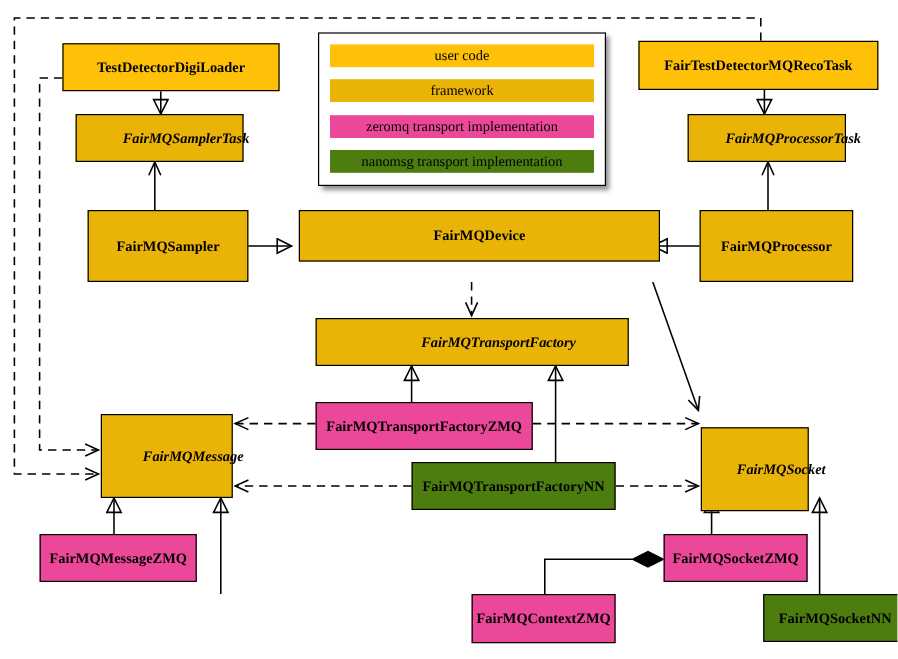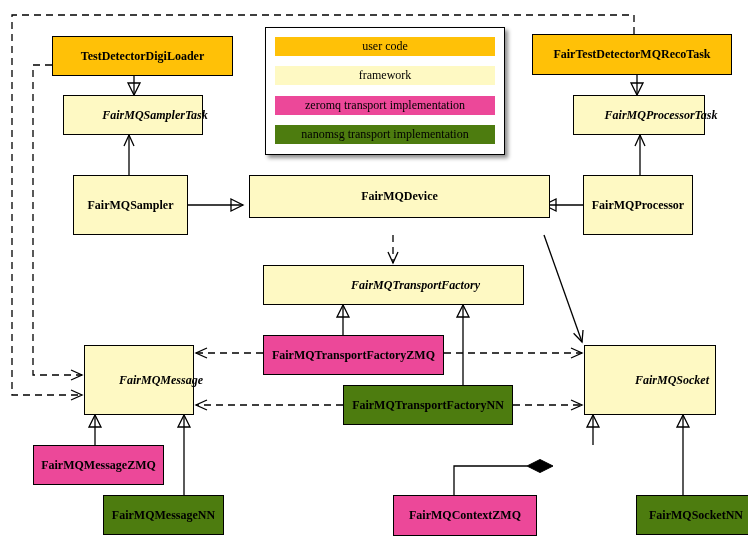--- a/index.html
+++ b/index.html
@@ -7,21 +7,21 @@
     position:relative;width:748px;height:549px;background:#ffffff;
     font-family:Liberation Serif, serif;overflow:hidden;
   }
   .node{
     position:absolute;box-sizing:border-box;border:1.5px solid #000;
     display:flex;align-items:center;justify-content:center;text-align:center;
     font-weight:bold;font-size:12px;color:#000;white-space:nowrap;z-index:2;
   }
   .abstract{font-style:italic;padding-left:44px;}
   .user{background:#FFC107;}
-  .framework{background:#fef9c3;}
+  .framework{background:#eab308;}
   .zeromq{background:#ec4899;}
   .nanomsg{background:#4d7c0f;}
   #legend{
     position:absolute;left:265px;top:27px;width:240px;height:128px;box-sizing:border-box;
     background:#fff;border:1.5px solid #000;z-index:2;
     box-shadow:3px 3px 4px rgba(0,0,0,0.45);
     display:flex;flex-direction:column;justify-content:space-between;
     padding:9px 9px 10px 9px;
   }
   .legend-strip{
@@ -78,26 +78,26 @@
     <div class="legend-strip user">user code</div>
     <div class="legend-strip framework">framework</div>
     <div class="legend-strip zeromq">zeromq transport implementation</div>
     <div class="legend-strip nanomsg">nanomsg transport implementation</div>
   </div>
 
   <div class="node user" style="left:52px;top:36px;width:181px;height:40px">TestDetectorDigiLoader</div>
   <div class="node user" style="left:532px;top:34px;width:200px;height:41px">FairTestDetectorMQRecoTask</div>
   <div class="node framework abstract" style="left:63px;top:95px;width:140px;height:40px">FairMQSamplerTask</div>
   <div class="node framework abstract" style="left:573px;top:95px;width:132px;height:40px">FairMQProcessorTask</div>
-  <div class="node framework" style="left:73px;top:175px;width:115px;height:60px">FairMQSampler</div>
+  <div class="node framework" style="left:73px;top:175px;width:134px;height:60px">FairMQSampler</div>
   <div class="node framework" style="left:249px;top:175px;width:301px;height:43px">FairMQDevice</div>
-  <div class="node framework" style="left:583px;top:175px;width:110px;height:60px">FairMQProcessor</div>
+  <div class="node framework" style="left:583px;top:175px;width:128px;height:60px">FairMQProcessor</div>
   <div class="node framework abstract" style="left:263px;top:265px;width:261px;height:40px">FairMQTransportFactory</div>
   <div class="node zeromq" style="left:263px;top:335px;width:181px;height:40px">FairMQTransportFactoryZMQ</div>
   <div class="node nanomsg" style="left:343px;top:385px;width:170px;height:40px">FairMQTransportFactoryNN</div>
   <div class="node framework abstract" style="left:84px;top:345px;width:110px;height:70px">FairMQMessage</div>
-  <div class="node framework abstract" style="left:584px;top:345px;width:132px;height:70px">FairMQSocket</div>
+  <div class="node framework abstract" style="left:584px;top:356px;width:90px;height:70px">FairMQSocket</div>
   <div class="node zeromq" style="left:33px;top:445px;width:131px;height:40px">FairMQMessageZMQ</div>
-  <div class="node nanomsg" style="left:103px;top:495px;width:121px;height:40px">FairMQMessageNN</div>
-  <div class="node zeromq" style="left:393px;top:495px;width:144px;height:41px">FairMQContextZMQ</div>
+  <div class="node zeromq" style="left:553px;top:445px;width:120px;height:40px">FairMQSocketZMQ</div>
+  <div class="node zeromq" style="left:393px;top:495px;width:120px;height:41px">FairMQContextZMQ</div>
   <div class="node nanomsg" style="left:636px;top:495px;width:120px;height:40px">FairMQSocketNN</div>
 
 </div>
 
 </body></html>

